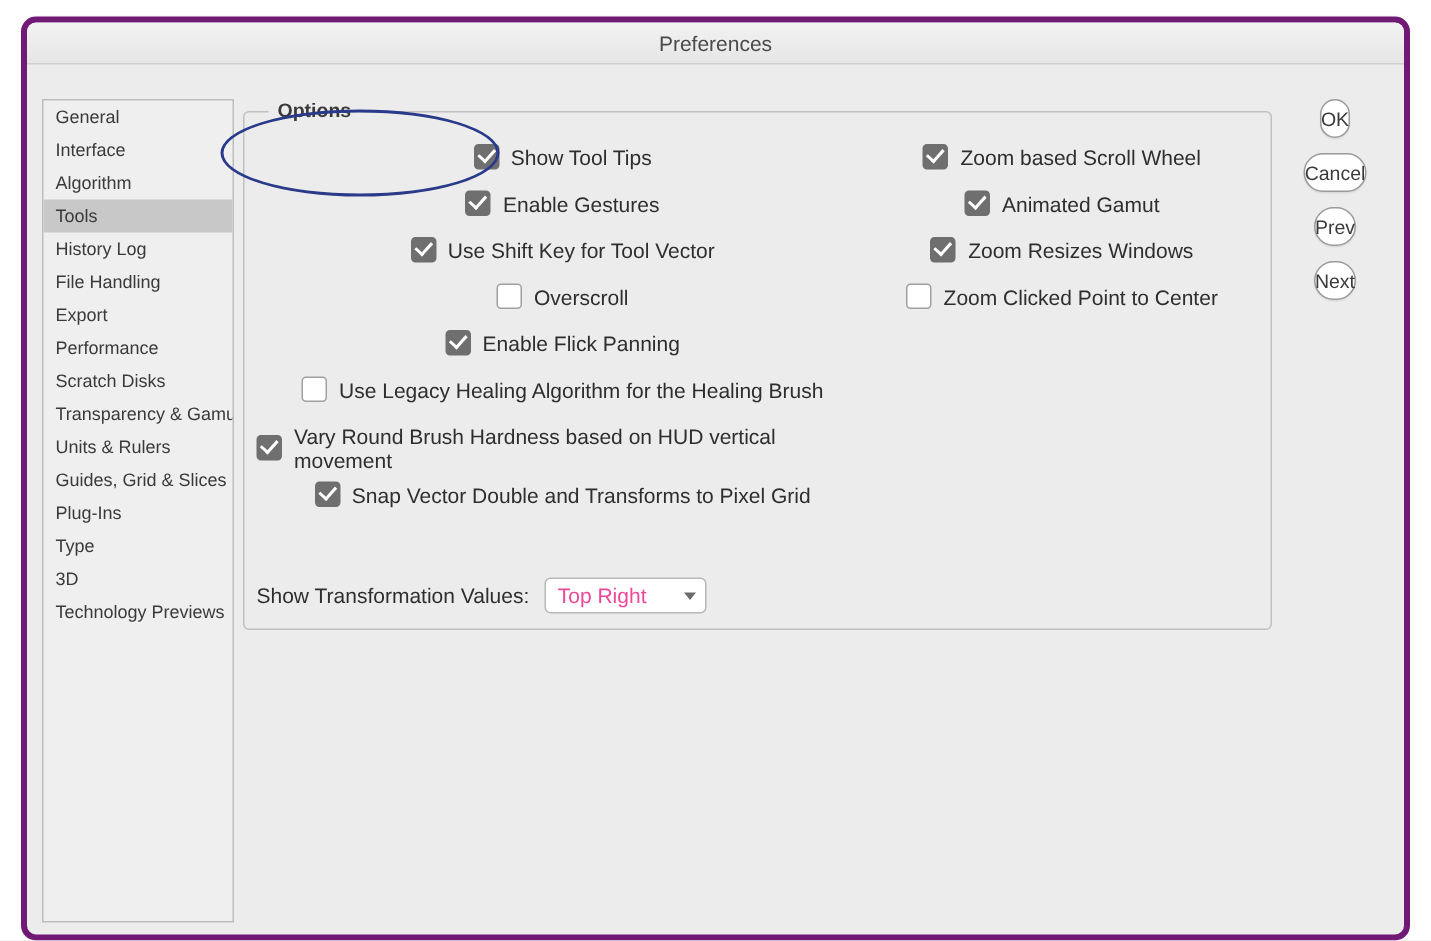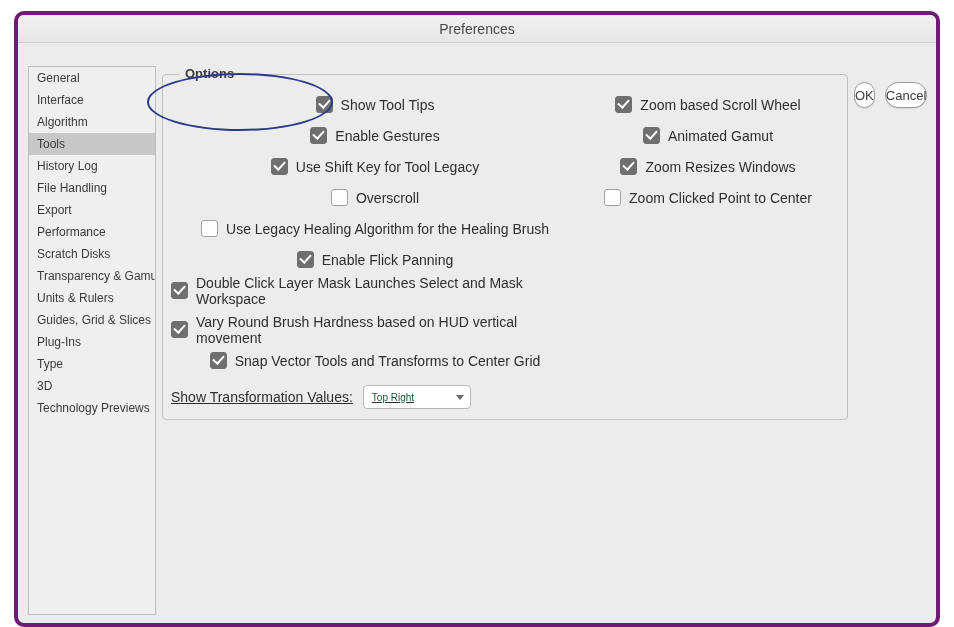--- a/index.html
+++ b/index.html
@@ -127,53 +127,53 @@
       border: solid #ffffff;
       border-width: 0 2px 2px 0;
       transform: rotate(42deg);
     }
     .select-row {
       display: flex;
       align-items: center;
       padding: 4px 0 0 8px;
       font-size: 14px;
       color: #2e2e2e;
-      text-decoration: underline;
     }
     .select-label {
       margin-right: 10px;
     }
     .select {
       height: 24px;
       width: 108px;
       border: 1px solid #b8b8b8;
       border-radius: 4px;
       background: #ffffff;
       display: flex;
       align-items: center;
       justify-content: space-between;
       padding: 0 6px 0 8px;
-      font-size: 10px;
-      color: #14532d;
+      font-size: 14px;
+      color: #ec4899;
     }
     .chev {
       width: 0;
       height: 0;
       border-left: 4px solid transparent;
       border-right: 4px solid transparent;
       border-top: 5px solid #6a6a6a;
     }
     .buttons {
       position: absolute;
       right: 0;
-      top: 16px;
+      top: 0;
       width: 72px;
       display: flex;
-      flex-direction: row;
+      flex-direction: column;
       gap: 10px;
+      align-items: center;
     }
     .btn {
       height: 26px;
       border: 1px solid #9a9a9a;
       border-radius: 13px;
       background: #ffffff;
       font-size: 13px;
       color: #3a3a3a;
       display: flex;
       align-items: center;
@@ -224,46 +224,42 @@
               <div class="row">
                 <div class="chk on"></div>
                 <span>Show Tool Tips</span>
               </div>
               <div class="row">
                 <div class="chk on"></div>
                 <span>Enable Gestures</span>
               </div>
               <div class="row">
                 <div class="chk on"></div>
-                <span>Use Shift Key for Tool Legacy</span>
+                <span>Use Shift Key for Tool Vector</span>
               </div>
               <div class="row">
                 <div class="chk"></div>
                 <span>Overscroll</span>
               </div>
               <div class="row">
+                <div class="chk on"></div>
+                <span>Enable Flick Panning</span>
+              </div>
+              <div class="row">
                 <div class="chk"></div>
                 <span>Use Legacy Healing Algorithm for the Healing Brush</span>
               </div>
-              <div class="row">
-                <div class="chk on"></div>
-                <span>Enable Flick Panning</span>
-              </div>
-              <div class="row">
-                <div class="chk on"></div>
-                <span>Double Click Layer Mask Launches Select and Mask Workspace</span>
-              </div>
               <div class="spacer8"></div>
               <div class="row">
                 <div class="chk on"></div>
                 <span>Vary Round Brush Hardness based on HUD vertical movement</span>
               </div>
               <div class="row">
                 <div class="chk on"></div>
-                <span>Snap Vector Tools and Transforms to Center Grid</span>
+                <span>Snap Vector Double and Transforms to Pixel Grid</span>
               </div>
             </div>
           <div class="col right" id="colRight">
               <div class="row">
                 <div class="chk on"></div>
                 <span>Zoom based Scroll Wheel</span>
               </div>
               <div class="row">
                 <div class="chk on"></div>
                 <span>Animated Gamut</span>

